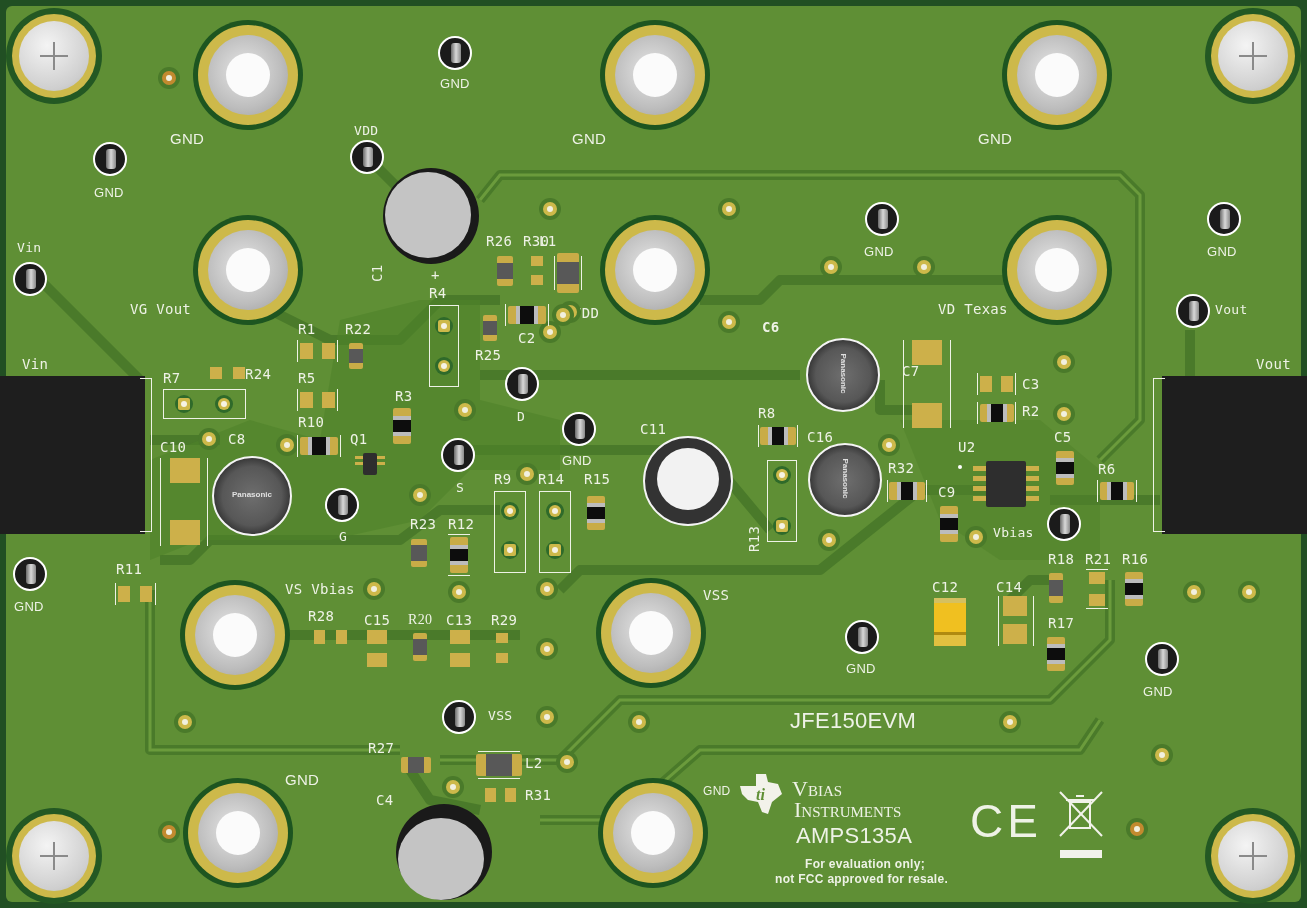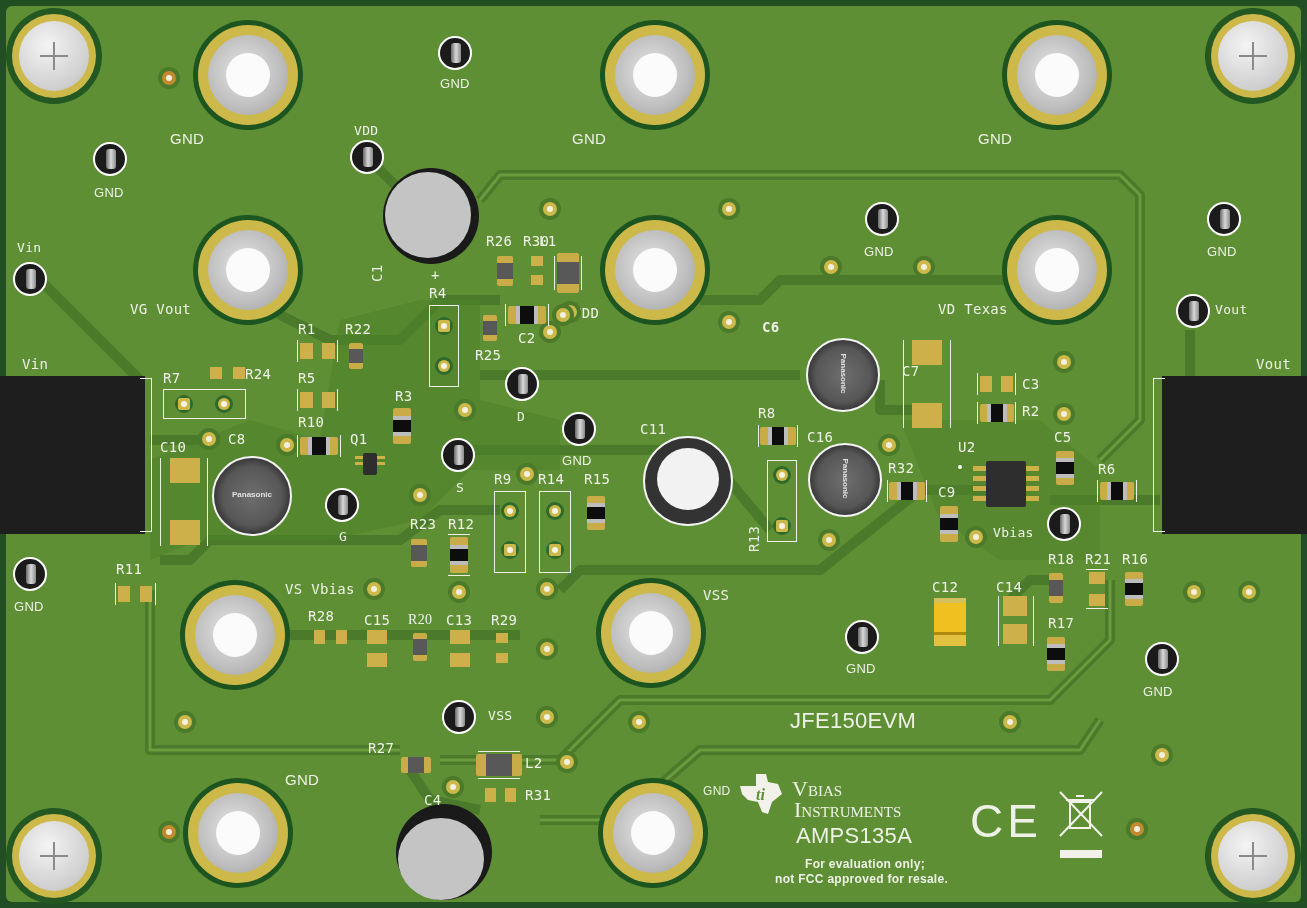--- a/index.html
+++ b/index.html
@@ -260,21 +260,21 @@
   <div class="via" style="left:560px;top:755px;"></div>
   <div class="via" style="left:446px;top:780px;"></div>
 
   <div class="bigcap" style="left:383px;top:168px;width:96px;height:96px;"></div>
   <div style="position:absolute;left:385px;top:172px;width:86px;height:86px;border-radius:50%;background:#c4c4c4;"></div>
   <div class="lbl rot" style="left:370px;top:282px;">C1</div>
   <div class="lbl" style="left:431px;top:268px;">+</div>
 
   <div class="bigcap" style="left:396px;top:804px;width:96px;height:96px;"></div>
   <div style="position:absolute;left:398px;top:818px;width:86px;height:82px;border-radius:50%;background:#c4c4c4;"></div>
-  <div class="lbl" style="left:376px;top:793px;margin-left:48px;">C4</div>
+  <div class="lbl" style="left:376px;top:793px;">C4</div>
 
   <div style="position:absolute;left:643px;top:436px;width:90px;height:90px;border-radius:50%;background:#333;border:2px solid #f4f4f4;box-sizing:border-box;"></div>
   <div style="position:absolute;left:657px;top:448px;width:62px;height:62px;border-radius:50%;background:#f2f2f2;"></div>
   <div class="lbl" style="left:640px;top:422px;">C11</div>
 
   <div class="ecap" style="left:212px;top:456px;width:80px;height:80px;">
       <span>Panasonic</span>
     </div>
   <div class="lbl" style="left:228px;top:432px;">C8</div>
 

